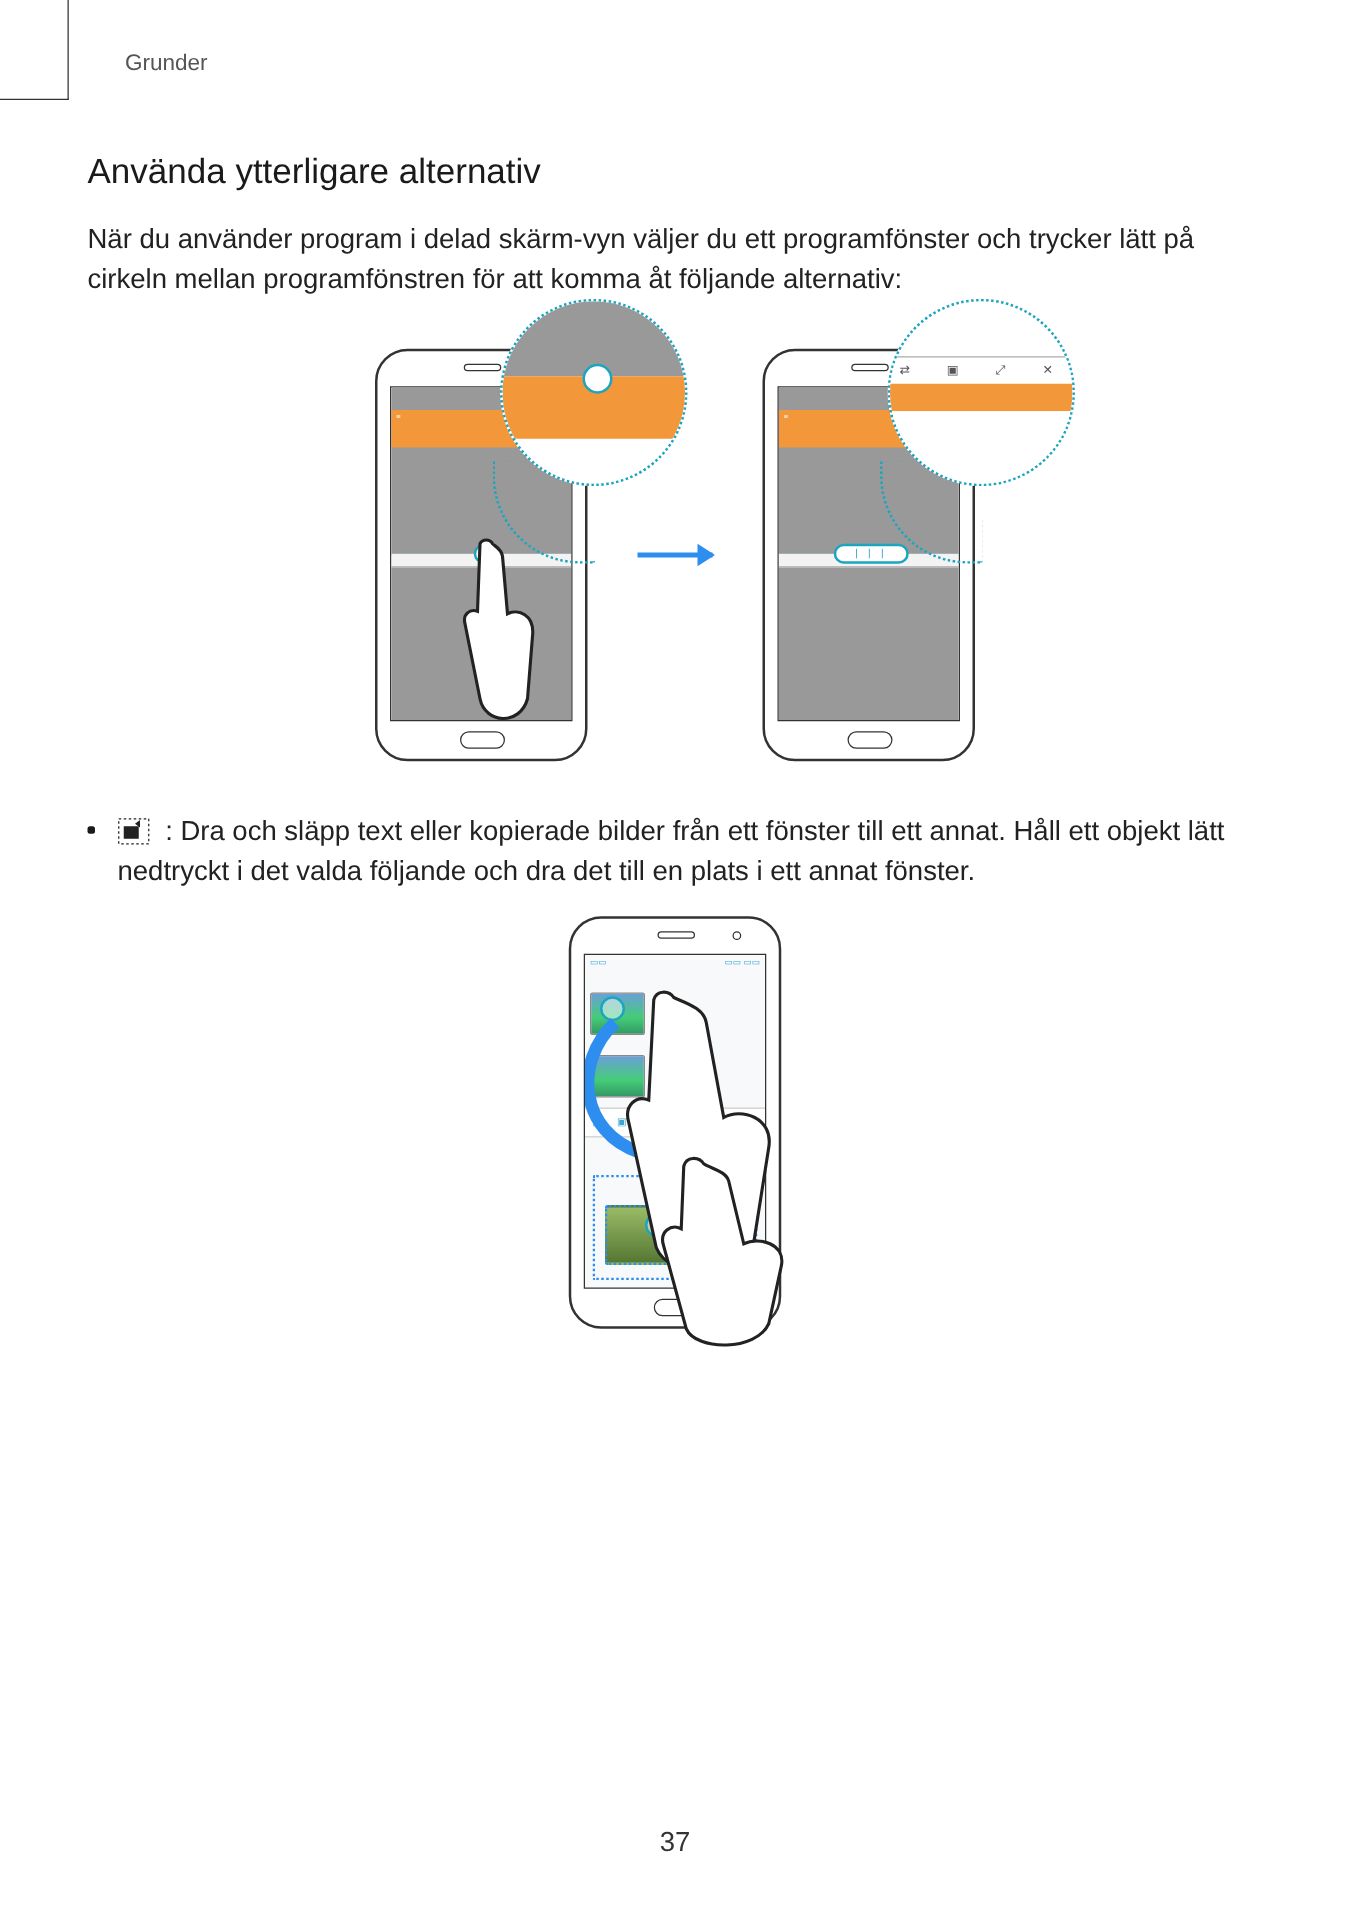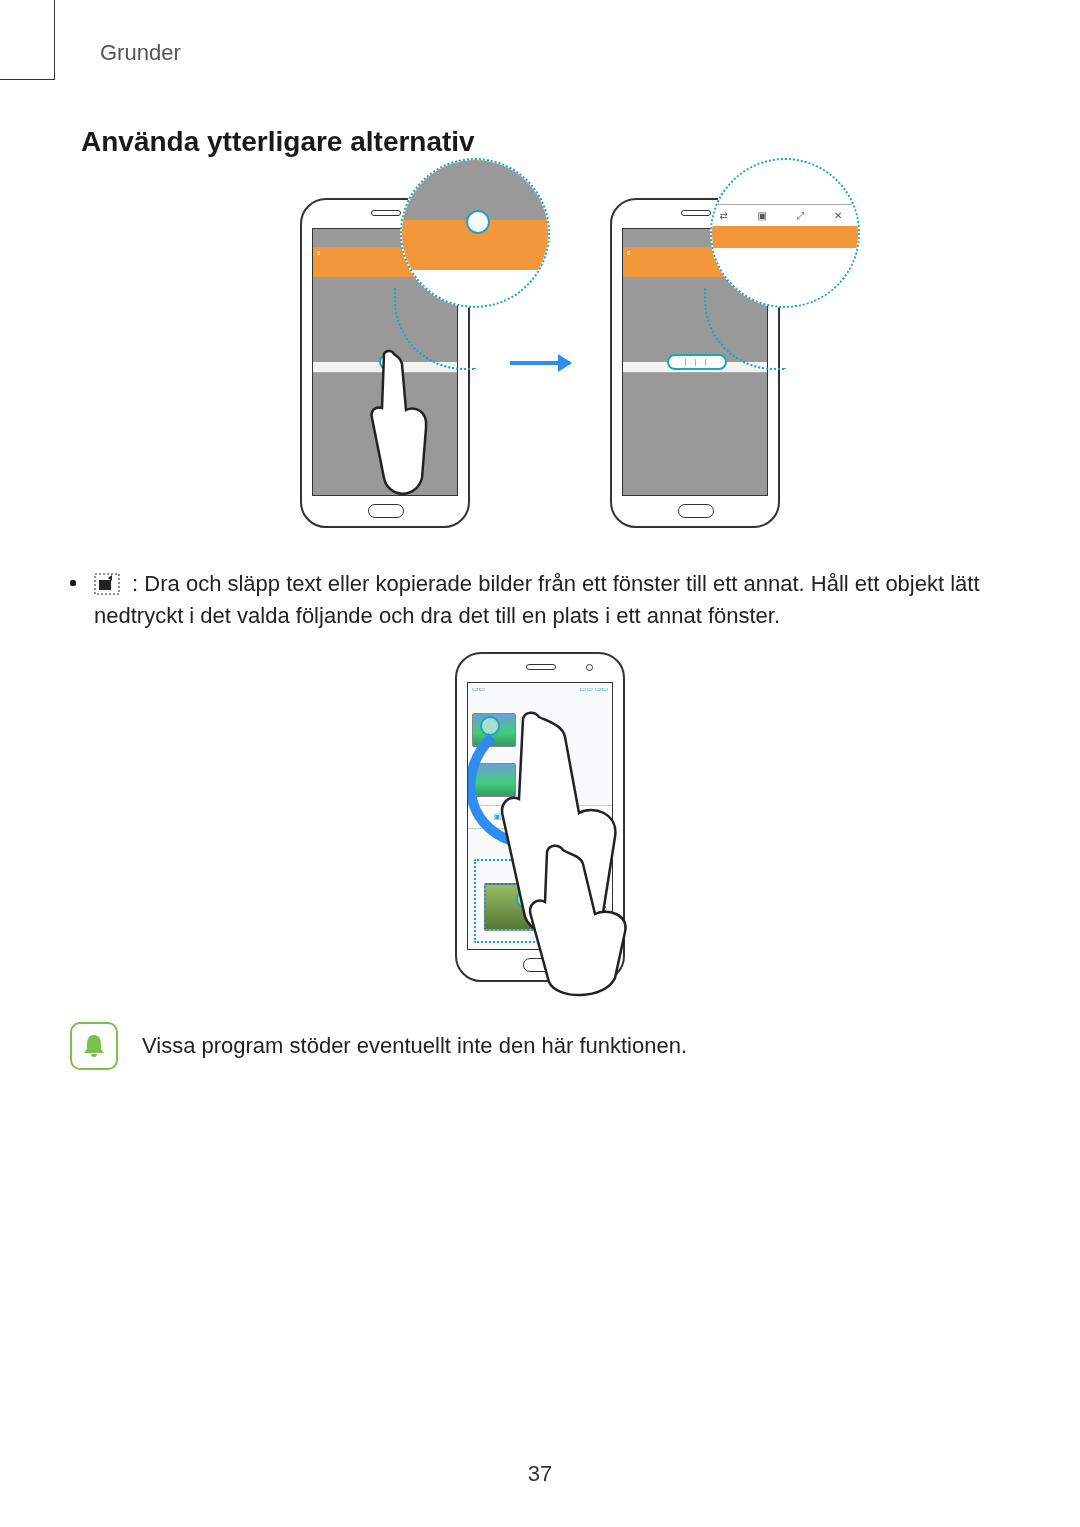--- a/index.html
+++ b/index.html
@@ -20,30 +20,29 @@
     left: 0;
     top: 0;
     width: 55px;
     height: 80px;
     border-right: 1.5px solid #333;
     border-bottom: 1.5px solid #333;
     box-sizing: border-box;
   }
   .breadcrumb {
     color: #555;
-    font-size: 22px;
+    font-size: 18px;
     margin-bottom: 60px;
     margin-left: 30px;
   }
   .heading {
     font-size: 28px;
-    font-weight: 700;
+    font-weight: 400;
     color: #1a1a1a;
     margin-bottom: 16px;
-    margin-left: 11px;
   }
   .body-text {
     font-size: 22px;
     line-height: 1.45;
     color: #222;
   }
   .figure-row {
     display: flex;
     align-items: center;
     justify-content: center;
@@ -311,20 +310,21 @@
 </head>
 <body>
 
 <div class="page">
   <div class="top-rule"></div>
 
   <div class="breadcrumb">Grunder</div>
 
   <div class="heading">Använda ytterligare alternativ</div>
 
+  <p class="body-text">När du använder program i delad skärm-vyn väljer du ett programfönster och trycker lätt på cirkeln mellan programfönstren för att komma åt följande alternativ:</p>
 
   <div class="figure-row">
     <div class="phone-wrap">
       <div class="phone">
         <div class="earpiece"></div>
           <div class="dot"></div>
         <div class="screen">
           <div class="top-pane">
               <div class="orange-bar">
                 <span class="tiny">≡</span>
@@ -433,24 +433,15 @@
         </svg>
       </div>
       <div class="phone2-hand2">
         <svg viewBox="0 0 120 160">
           <path d="M38 8 C34 2 24 2 22 10 L20 60 C12 56 2 62 6 74 L24 140 C32 158 80 158 90 136 L100 90 C104 72 82 66 70 72 L58 22 C56 14 44 12 38 8 Z" fill="#fff" stroke="#222" stroke-width="2.5"></path>
         </svg>
       </div>
     </div>
   </div>
 
-  <div class="note-row">
-    <div class="note-icon">
-      <svg width="28" height="28" viewBox="0 0 28 28">
-        <path d="M14 3 C9 3 7 7 7 12 L7 17 L4 21 L24 21 L21 17 L21 12 C21 7 19 3 14 3 Z" fill="#7cc04c"></path>
-        <path d="M11 22 a3 3 0 0 0 6 0" fill="#7cc04c"></path>
-      </svg>
-    </div>
-    <div class="body-text">Vissa program stöder eventuellt inte den här funktionen.</div>
-  </div>
 
   <div class="pagenum">37</div>
 </div>
 
 </body></html>

